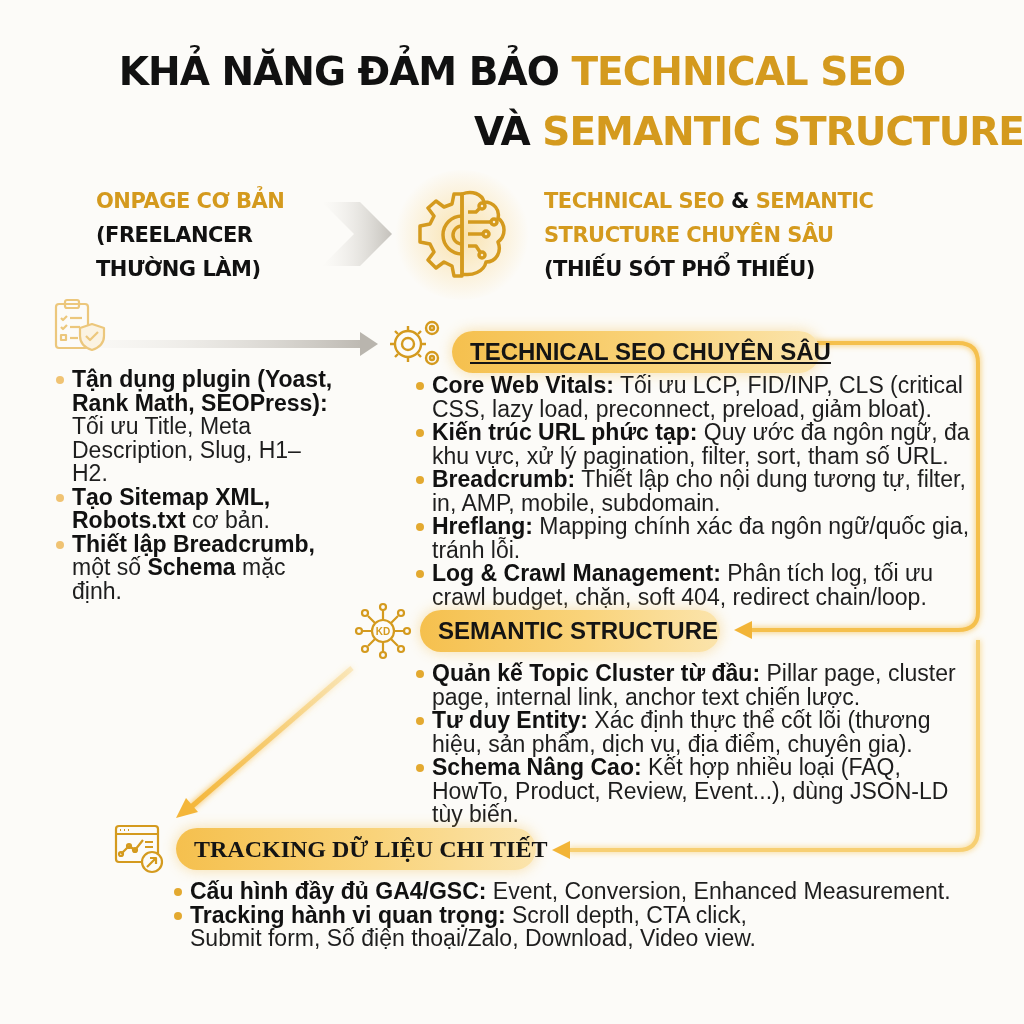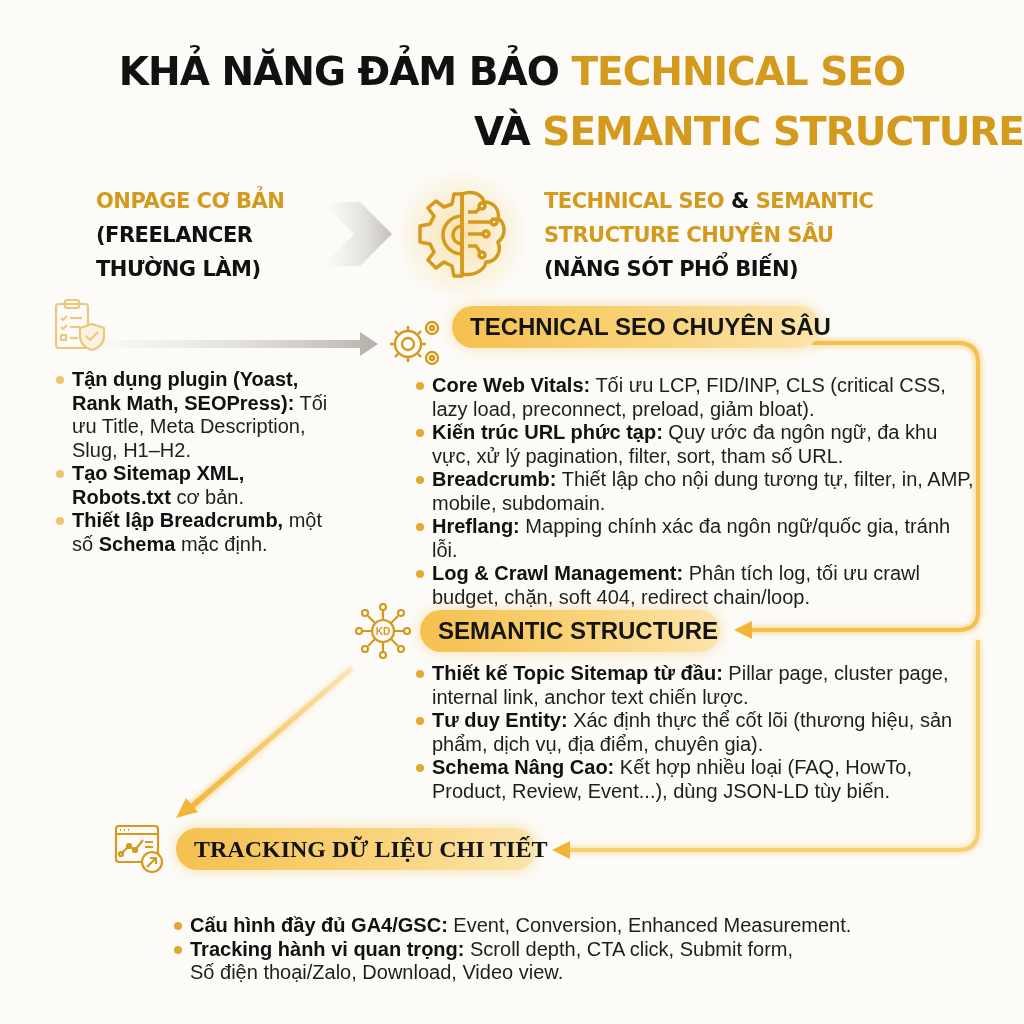--- a/index.html
+++ b/index.html
@@ -27,21 +27,21 @@
     height: 42px; border-radius: 21px;
     background: linear-gradient(90deg, #f5c04e 0%, #f9d37a 55%, #fbe4ac 100%);
     box-shadow: 0 0 14px rgba(245,190,70,0.45);
     display: flex; align-items: center; padding: 0 18px;
     font-family: "Liberation Sans", sans-serif; font-weight: bold;
     font-size: 24px; color: #141414; white-space: nowrap;
   }
   ul.bul { list-style: none; }
   ul.bul li {
     position: relative; padding-left: 18px;
-    font-size: 20px; line-height: 23.5px; color: #1e1e1e;
+    font-size: 23px; line-height: 23.5px; color: #1e1e1e;
   }
   ul.bul li::before {
     content: ""; position: absolute; left: 2px; top: 8px;
     width: 8px; height: 8px; border-radius: 50%; background: #e3a930;
   }
   ul.bul li.soft::before { background: #f0c373; }
   ul.bul b { font-weight: bold; color: #111; }
   .glow { border-radius: 50%; background: radial-gradient(circle, rgba(248,205,110,0.55) 0%, rgba(248,205,110,0) 70%); }
 </style>
 </head>
@@ -120,21 +120,21 @@
   </g>
 </svg>
 
 <div class="abs h2" style="left:524px;top:184px;margin-left:20px;">
   <div>
     <span class="gold">TECHNICAL SEO</span>
     <span class="blk">&amp;</span>
     <span class="gold">SEMANTIC</span>
   </div>
   <div class="gold">STRUCTURE CHUYÊN SÂU</div>
-  <div class="blk">(NĂNG SÓT PHỔ BIẾN)</div>
+  <div class="blk">(THIẾU SÓT PHỔ THIẾU)</div>
 </div>
 
 <svg class="abs" style="left:52px;top:298px;" width="56" height="54" viewBox="0 0 56 54">
   <g fill="none" stroke="#ecc77c" stroke-width="2.2" stroke-linejoin="round">
     <rect x="4" y="6" width="32" height="44" rx="3"></rect>
     <rect x="13" y="2" width="14" height="8" rx="2"></rect>
     <path d="M9,20 l2,2 l4,-4"></path>
       <path d="M18,20 h12"></path>
     <path d="M9,29 l2,2 l4,-4"></path>
       <path d="M18,29 h10"></path>
@@ -155,21 +155,21 @@
   <g fill="none" stroke="#d49a1e" stroke-width="2.4">
     <circle cx="22" cy="28" r="13"></circle>
     <circle cx="22" cy="28" r="6"></circle>
     <path d="M22,10 v4 M22,42 v4 M4,28 h4 M36,28 h4 M9,15 l3,3 M32,38 l3,3 M9,41 l3,-3 M32,18 l3,-3"></path>
     <circle cx="46" cy="12" r="6"></circle>
       <circle cx="46" cy="12" r="2"></circle>
     <circle cx="46" cy="42" r="6"></circle>
       <circle cx="46" cy="42" r="2"></circle>
   </g>
 </svg>
-<div class="abs pill" style="left:452px;top:306px;width:368px;">
+<div class="abs pill" style="left:452px;top:331px;width:368px;text-decoration:underline;">
   <span>TECHNICAL SEO CHUYÊN SÂU</span>
 </div>
 <ul class="abs bul" style="left:414px;top:374px;width:560px;">
   <li><b>Core Web Vitals:</b><span> Tối ưu LCP, FID/INP, CLS (critical CSS, lazy load, preconnect, preload, giảm bloat).</span></li>
   <li><b>Kiến trúc URL phức tạp:</b><span> Quy ước đa ngôn ngữ, đa khu vực, xử lý pagination, filter, sort, tham số URL.</span></li>
   <li><b>Breadcrumb:</b><span> Thiết lập cho nội dung tương tự, filter, in, AMP, mobile, subdomain.</span></li>
   <li><b>Hreflang:</b><span> Mapping chính xác đa ngôn ngữ/quốc gia, tránh lỗi.</span></li>
   <li><b>Log &amp; Crawl Management:</b><span> Phân tích log, tối ưu crawl budget, chặn, soft 404, redirect chain/loop.</span></li>
 </ul>
 
@@ -185,21 +185,21 @@
       <circle cx="49" cy="49" r="3"></circle>
     <circle cx="13" cy="49" r="3"></circle>
       <circle cx="49" cy="13" r="3"></circle>
   </g>
   <text x="31" y="35" text-anchor="middle" font-family="Liberation Sans, sans-serif" font-size="10" font-weight="bold" fill="#d49a1e">KD</text>
 </svg>
 <div class="abs pill" style="left:420px;top:610px;width:300px;">
   <span>SEMANTIC STRUCTURE</span>
 </div>
 <ul class="abs bul" style="left:414px;top:662px;width:560px;">
-  <li><b>Thiết kế Topic Sitemap từ đầu:</b><span> Pillar page, cluster page, internal link, anchor text chiến lược.</span></li>
+  <li><b>Quản kế Topic Cluster từ đầu:</b><span> Pillar page, cluster page, internal link, anchor text chiến lược.</span></li>
   <li><b>Tư duy Entity:</b><span> Xác định thực thể cốt lõi (thương hiệu, sản phẩm, dịch vụ, địa điểm, chuyên gia).</span></li>
   <li><b>Schema Nâng Cao:</b><span> Kết hợp nhiều loại (FAQ, HowTo, Product, Review, Event...), dùng JSON-LD tùy biến.</span></li>
 </ul>
 
 <svg class="abs" style="left:112px;top:822px;" width="56" height="52" viewBox="0 0 56 52">
   <g fill="none" stroke="#d49a1e" stroke-width="2.2" stroke-linejoin="round">
     <rect x="4" y="4" width="42" height="36" rx="3"></rect>
     <path d="M4,12 h42"></path>
     <path d="M8,8 h1 M12,8 h1 M16,8 h1"></path>
     <path d="M9,32 l8,-8 l6,4 l8,-10"></path>
@@ -207,16 +207,16 @@
       <circle cx="17" cy="24" r="2"></circle>
       <circle cx="23" cy="28" r="2"></circle>
     <path d="M33,20 h8 M33,25 h8"></path>
     <circle cx="40" cy="40" r="10" fill="#fcfbf8"></circle>
     <path d="M35,45 l9,-9 M38,36 h6 v6"></path>
   </g>
 </svg>
 <div class="abs pill" style="left:176px;top:828px;width:360px;font-family:Liberation Serif, serif;">
   <span>TRACKING DỮ LIỆU CHI TIẾT</span>
 </div>
-<ul class="abs bul" style="left:172px;top:914px;width:820px;">
+<ul class="abs bul" style="left:172px;top:880px;width:820px;">
   <li><b>Cấu hình đầy đủ GA4/GSC:</b><span> Event, Conversion, Enhanced Measurement.</span></li>
   <li style="width:640px;"><b>Tracking hành vi quan trọng:</b><span> Scroll depth, CTA click, Submit form, Số điện thoại/Zalo, Download, Video view.</span></li>
 </ul>
 
 </body></html>

